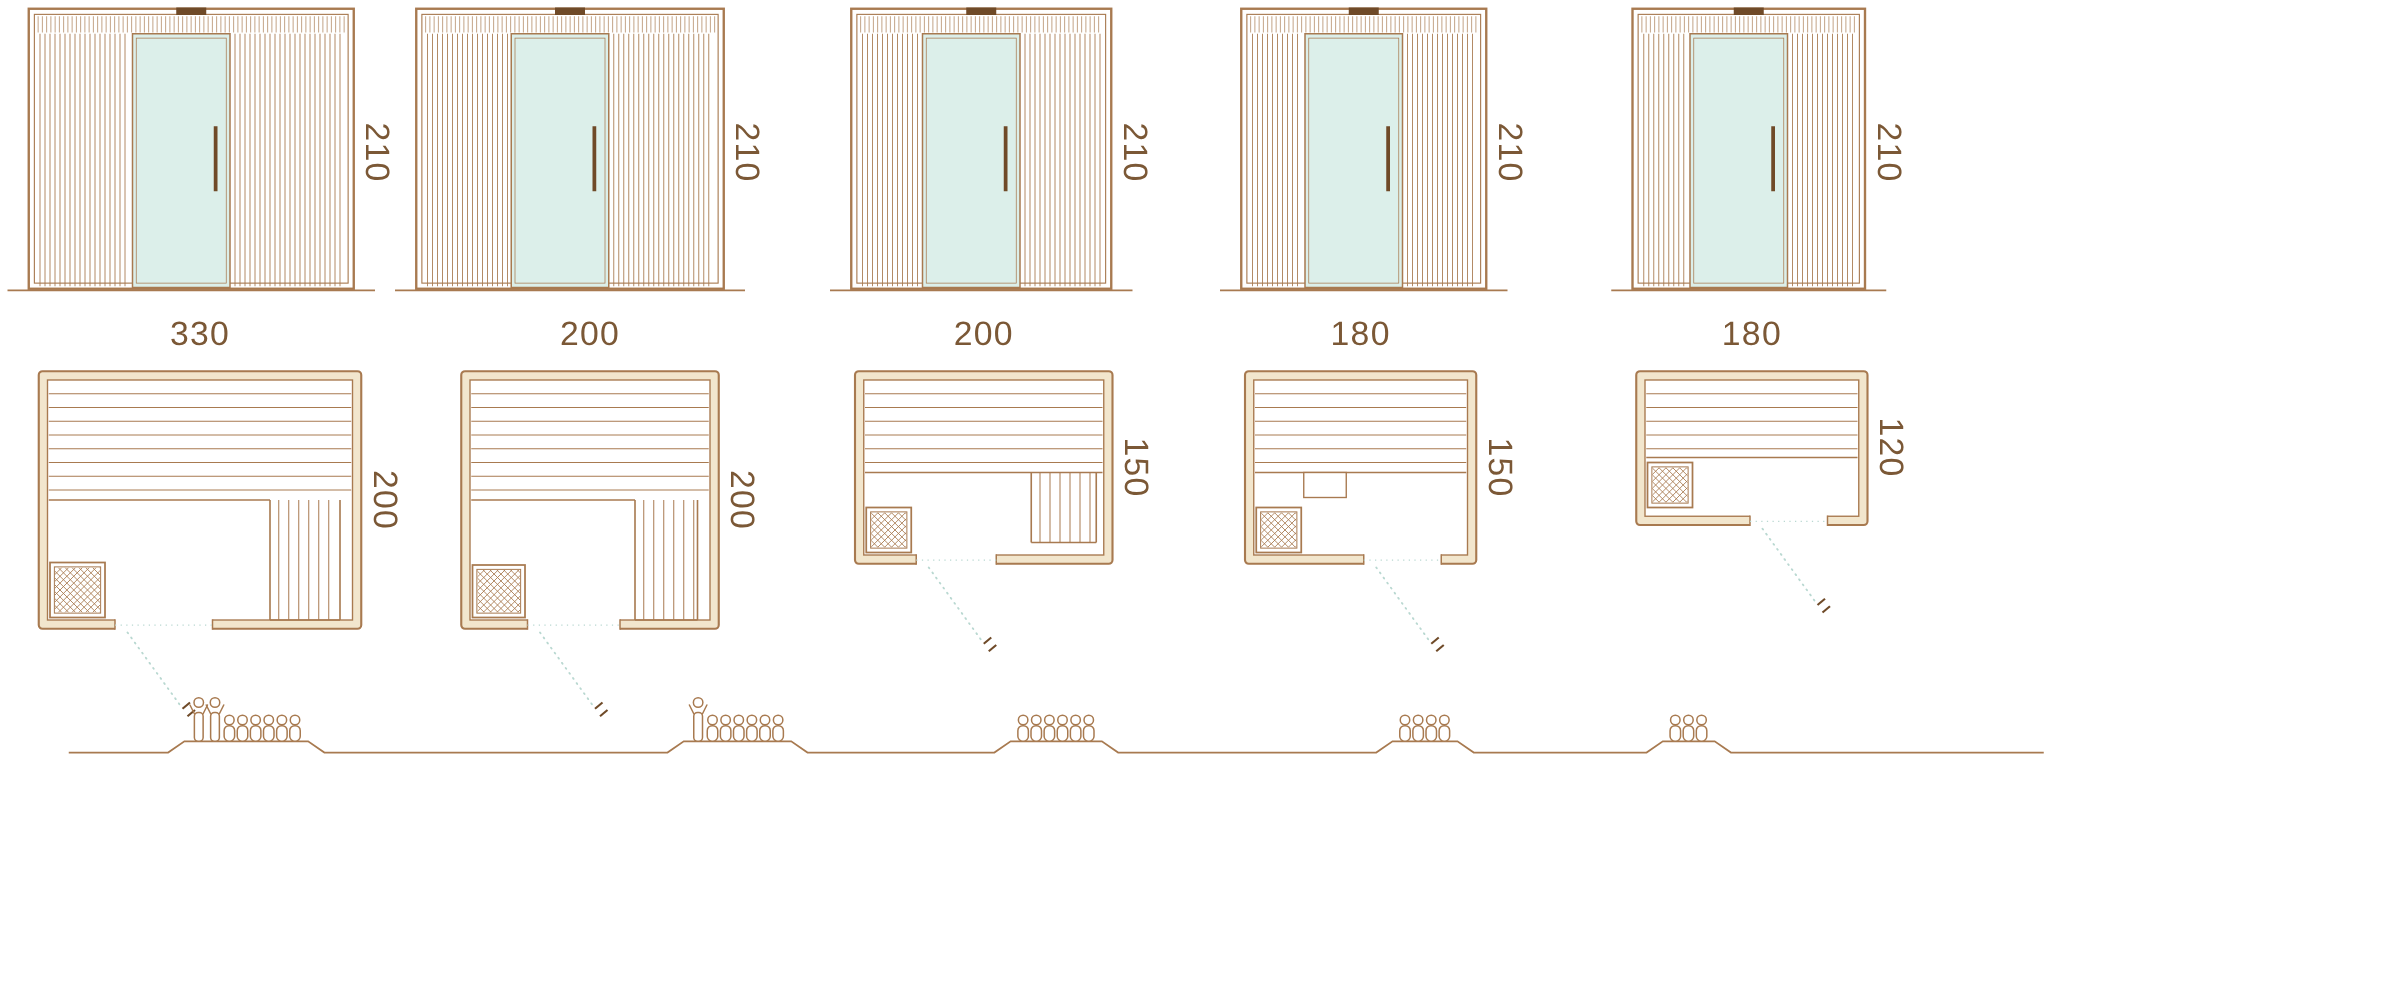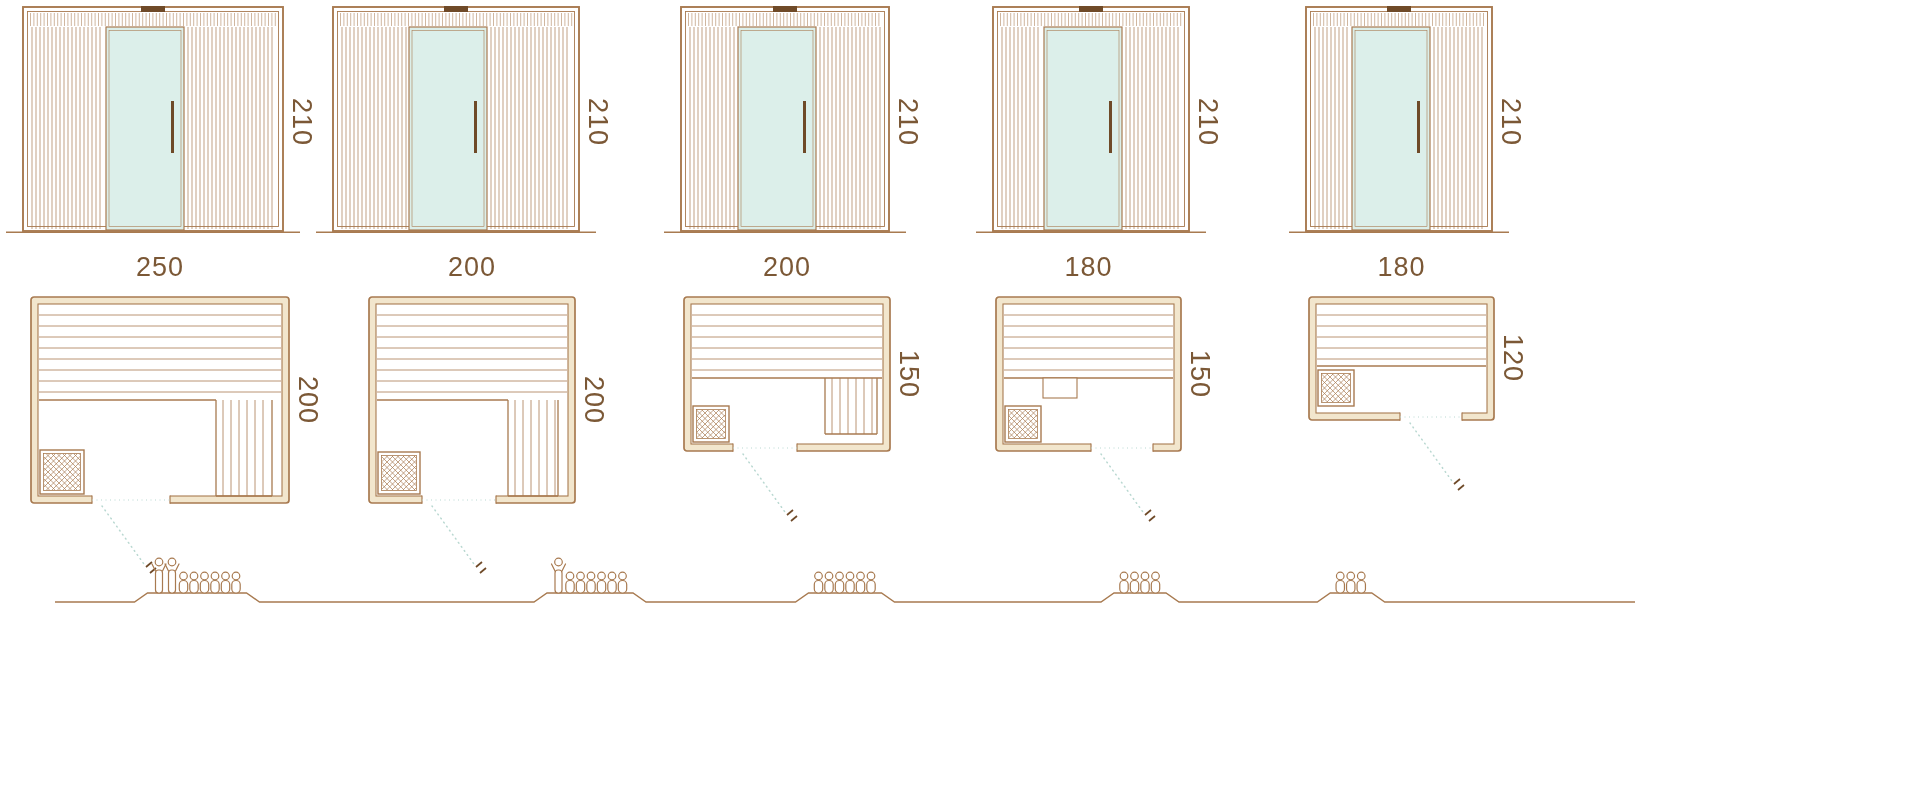--- a/index.html
+++ b/index.html
@@ -144,21 +144,21 @@
           <line x1="242" y1="21" x2="242" y2="223" stroke="#a87a50" stroke-width="0.7"></line>
           <line x1="246" y1="21" x2="246" y2="223" stroke="#a87a50" stroke-width="0.7"></line>
           <line x1="250" y1="21" x2="250" y2="223" stroke="#a87a50" stroke-width="0.7"></line>
           <rect x="84" y="21" width="78" height="203" fill="#dcefea" stroke="#a87a50" stroke-width="1.2" rx="0"></rect>
           <rect x="87" y="24.5" width="72" height="196" fill="none" stroke="#a87a50" stroke-width="0.6" rx="0"></rect>
           <rect x="149" y="95" width="3" height="52" fill="#6f4a28" stroke="none" stroke-width="0" rx="0"></rect>
           <rect x="119" y="0" width="24" height="6" fill="#6f4a28" stroke="none" stroke-width="0" rx="0"></rect>
         </svg>
       </div>
     <span class="dim rot" style="left:317px;top:98px">210</span>
-    <span class="dim w" style="left:30px;top:252px;width:260px">250</span>
+    <span class="dim w" style="left:30px;top:252px;width:260px">330</span>
     <div class="mount" id="plan-0" style="left:30px;top:296px">
         <svg width="260" height="208">
           <rect x="1" y="1" width="258" height="206" fill="#f2e6cd" stroke="#a87a50" stroke-width="1.7" rx="3"></rect>
           <rect x="8" y="8" width="244" height="192" fill="#fff" stroke="#a87a50" stroke-width="1.1" rx="0"></rect>
           <line x1="9" y1="19" x2="251" y2="19" stroke="#a87a50" stroke-width="0.8"></line>
           <line x1="9" y1="30" x2="251" y2="30" stroke="#a87a50" stroke-width="0.8"></line>
           <line x1="9" y1="41" x2="251" y2="41" stroke="#a87a50" stroke-width="0.8"></line>
           <line x1="9" y1="52" x2="251" y2="52" stroke="#a87a50" stroke-width="0.8"></line>
           <line x1="9" y1="63" x2="251" y2="63" stroke="#a87a50" stroke-width="0.8"></line>
           <line x1="9" y1="74" x2="251" y2="74" stroke="#a87a50" stroke-width="0.8"></line>

